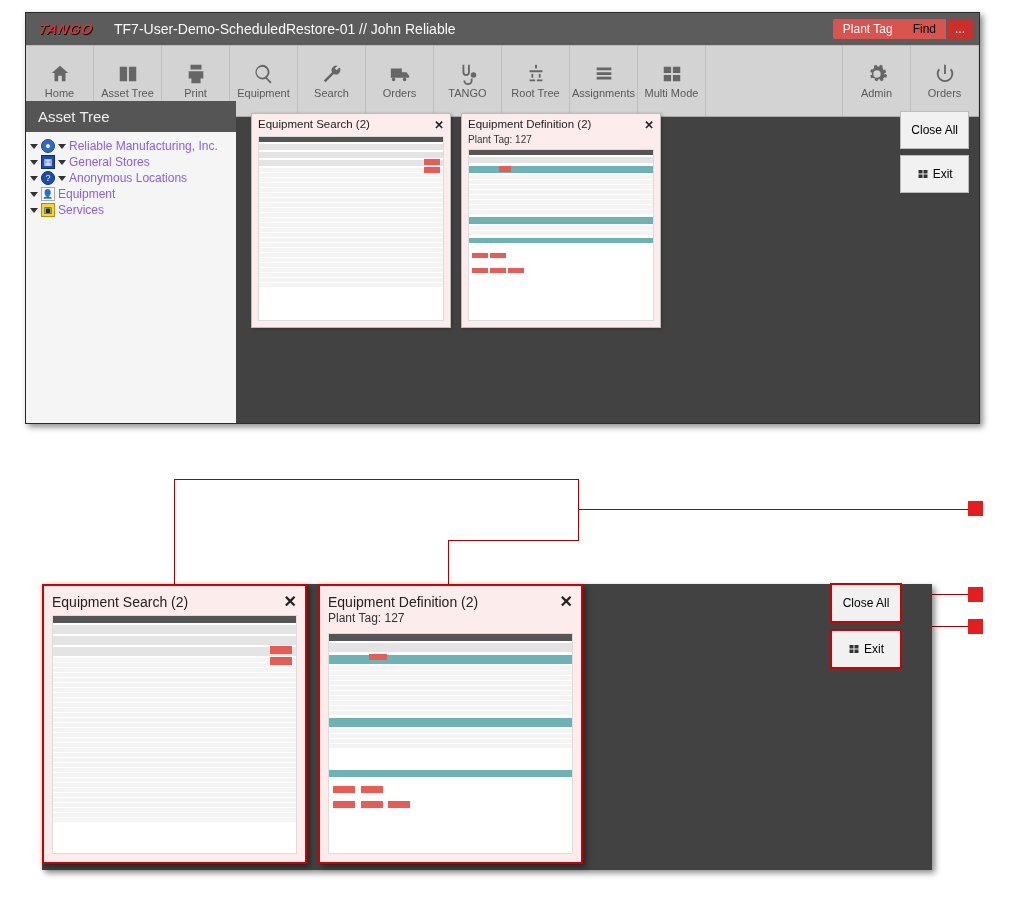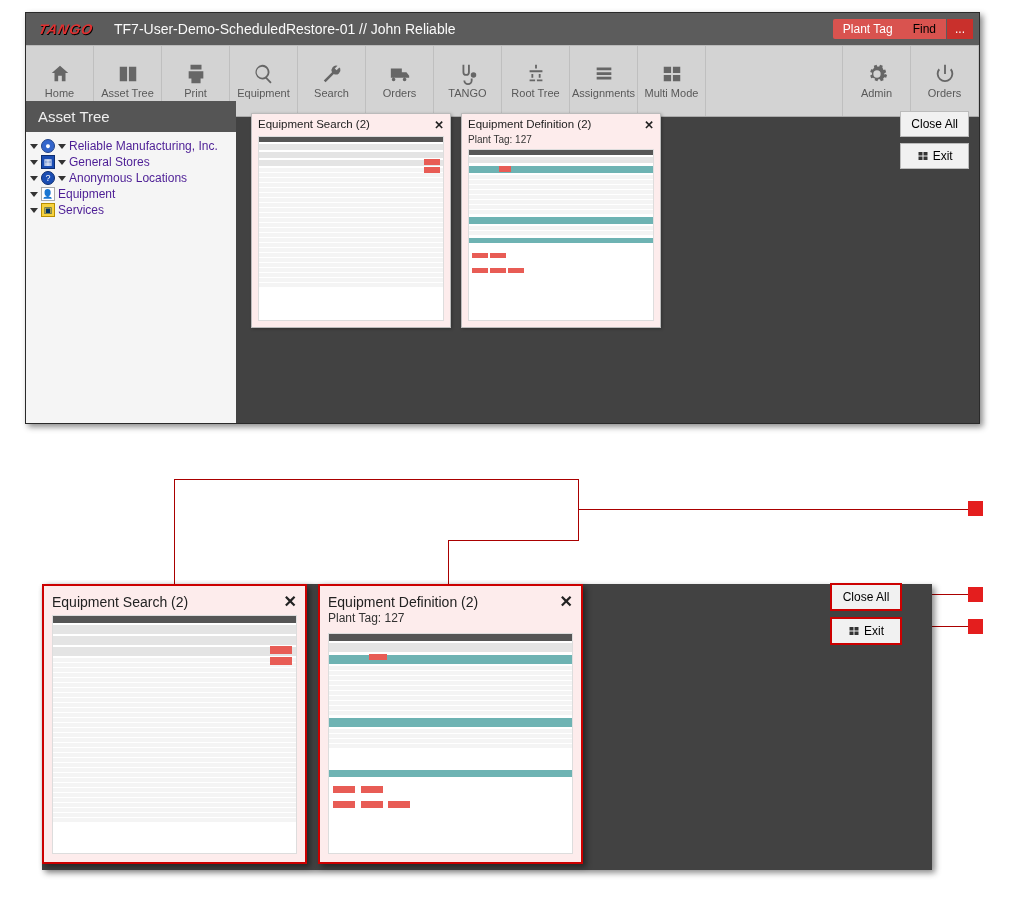--- a/index.html
+++ b/index.html
@@ -110,30 +110,30 @@
   .tree-icon {
     width:14px;height:14px;display:inline-flex;
     align-items:center;justify-content:center;
     background:#fff;border:1px solid #999;font-size:9px;
   }
   .tree .ico-globe{background:#3366cc;color:#fff;border-color:#224488;border-radius:50%;}
   .tree .ico-store{background:#1a4db3;color:#fff;border-color:#0d2d70;}
   .tree .ico-q{background:#1a4db3;color:#fff;border-color:#0d2d70;border-radius:50%;}
   .tree .ico-eq{background:#fff;color:#0066cc;border-color:#aaa;}
   .tree .ico-sv{background:#f7d23e;border-color:#b88e00;}
-  .tree-label { color:#4c1d95;text-align:right; }
+  .tree-label { color:#8b5cf6;text-align:right; }
 
   
   .multi-actions {
     position: absolute; top: 98px; right: 10px;
     display: flex; flex-direction: column; gap: 6px;
   }
   .act-btn {
     background: #f1f1f1; border: 1px solid #bbb;
-    padding: 5px 10px; font-size: 12px;
+    padding: 11px 10px; font-size: 12px;
     min-width: 60px; cursor: pointer;
     display: flex; align-items: center; justify-content: center; gap:4px;
   }
 
   
   .thumbs {
     position:absolute; left: 225px; top: 100px;
     display:flex; gap:10px;
   }
   .thumb-card {

